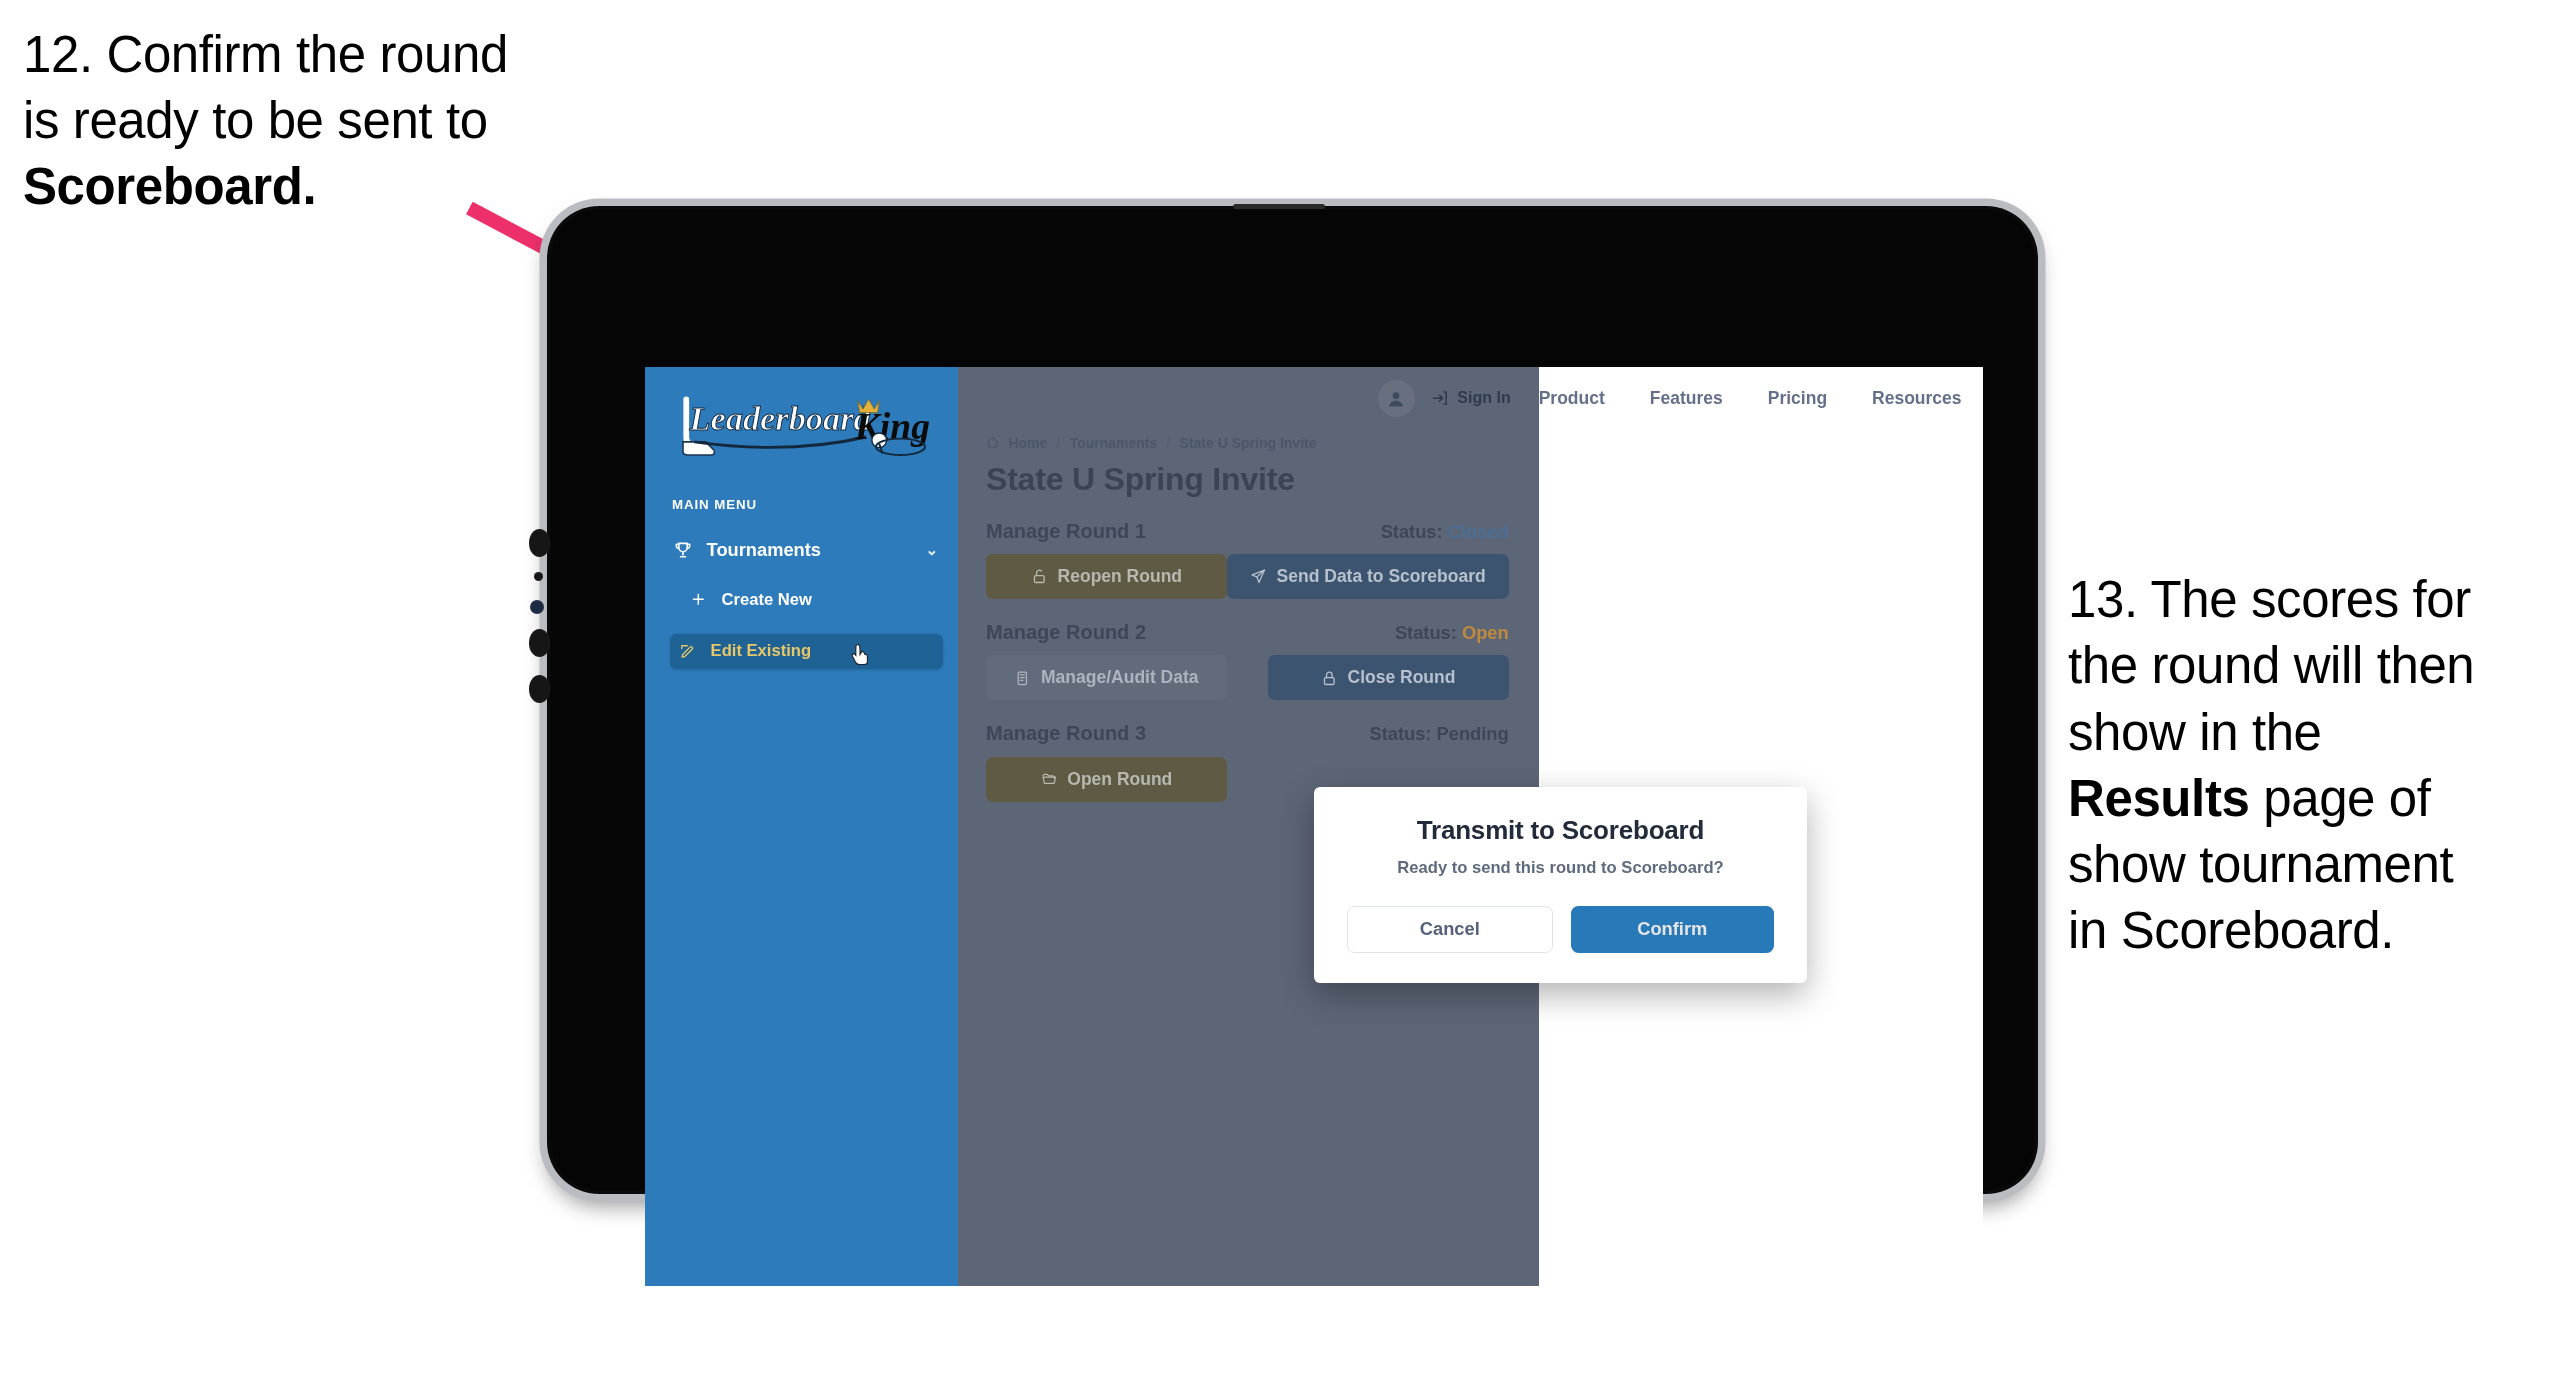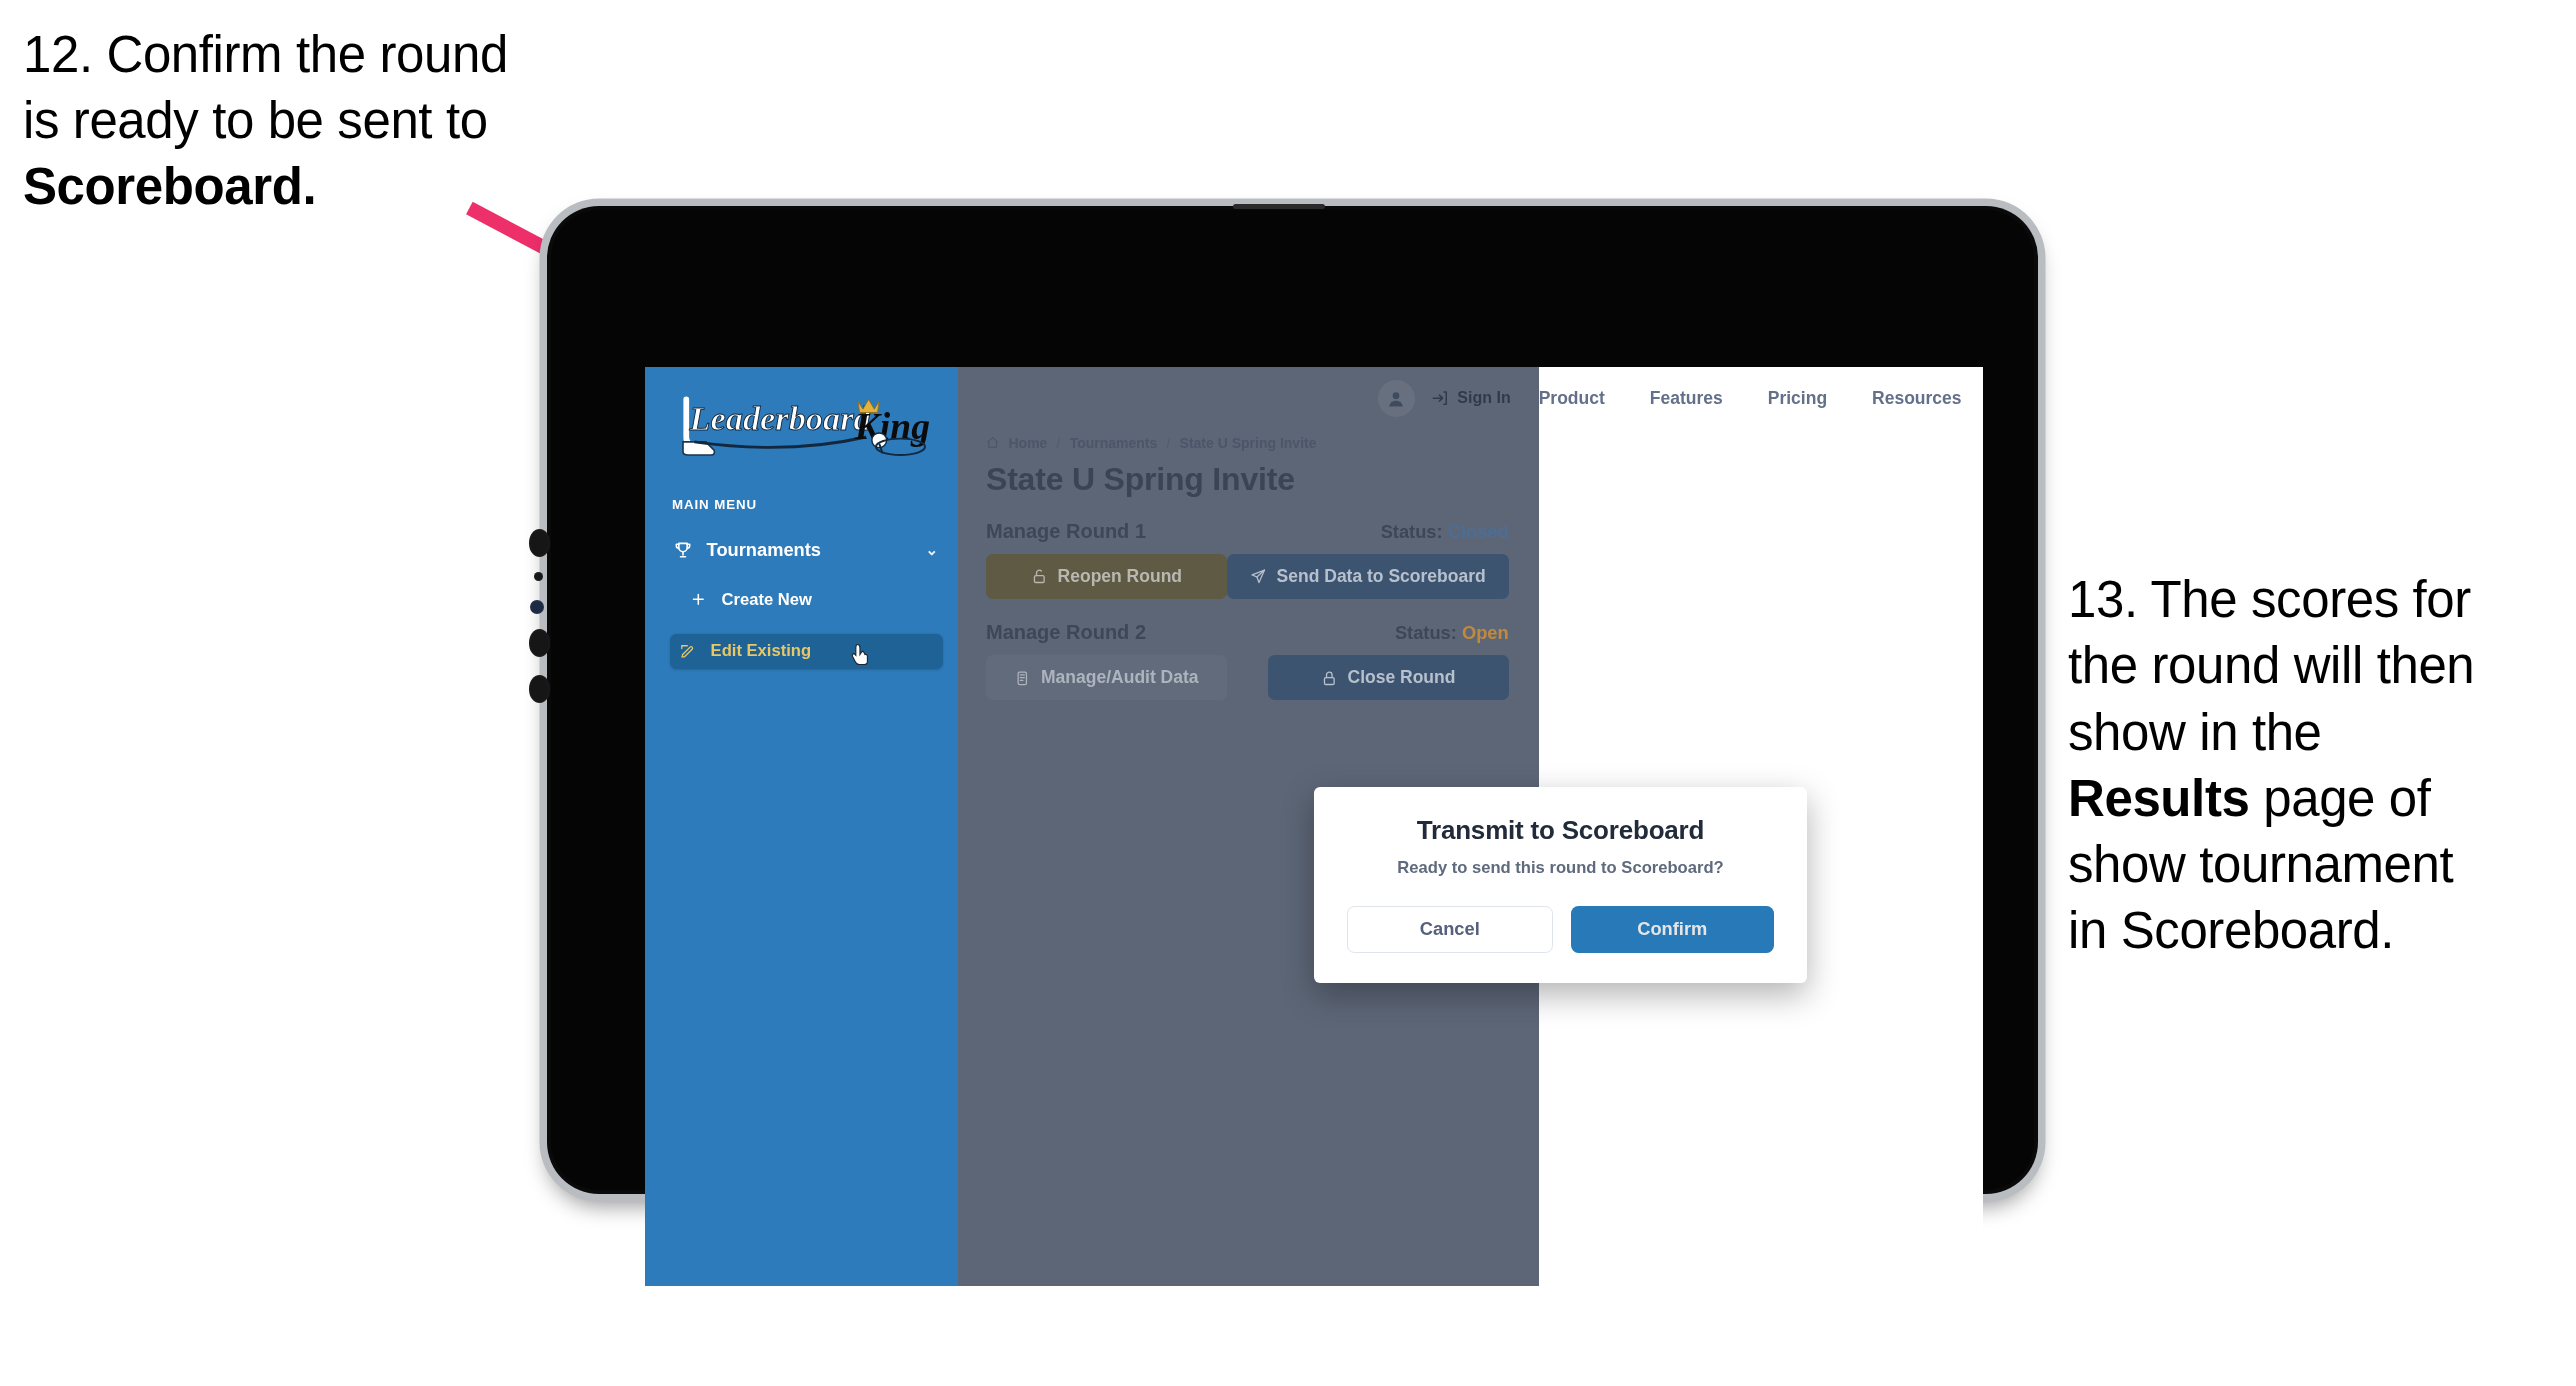--- a/index.html
+++ b/index.html
@@ -531,20 +531,39 @@
               <div class="rnd-btn btn-slate">
                 <svg width="16.6" height="16.6" viewBox="0 0 24 24" fill="none" stroke="#b7c0cd" stroke-width="1.9" stroke-linecap="round" stroke-linejoin="round">
                   <rect x="5" y="11" width="14" height="10" rx="2"></rect>
                     <path d="M8 11V7a4 4 0 0 1 8 0v4"></path>
                 </svg>
                 <span>Close Round</span>
               </div>
             </div>
           </div>
 
+          <div class="round-block">
+            <div class="round-header">
+              <div class="round-label">Manage Round 3</div>
+              <div class="round-status">
+                <span>Status:</span>
+                <span class="status-value" style="color:#3e4758">Pending</span>
+              </div>
+            </div>
+            <div class="round-actions">
+              <div class="rnd-btn btn-olive">
+                <svg width="16.6" height="16.6" viewBox="0 0 24 24" fill="none" stroke="#b9b8b0" stroke-width="1.8" stroke-linecap="round" stroke-linejoin="round">
+                  <path d="M3 7a2 2 0 0 1 2-2h4l2 2h6a2 2 0 0 1 2 2v1"></path>
+                    <path d="M3 9h18l-2 9H5z"></path>
+                </svg>
+                <span>Open Round</span>
+              </div>
+              <div class="btn-spacer"></div>
+            </div>
+          </div>
 
         </div>
       </div>
     </div>
 
     <div id="app-footer">
       <span class="footer-link">Product</span>
       <span class="footer-link">Features</span>
       <span class="footer-link">Pricing</span>
       <span class="footer-link">Resources</span>

